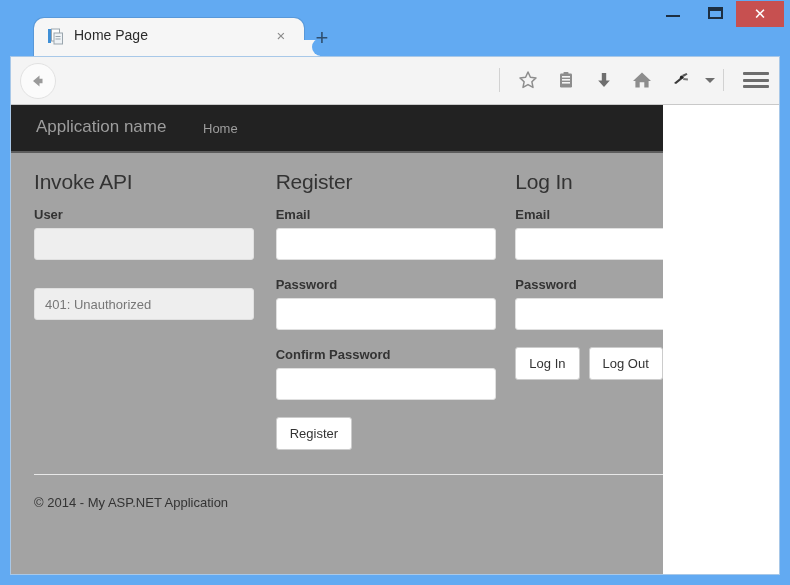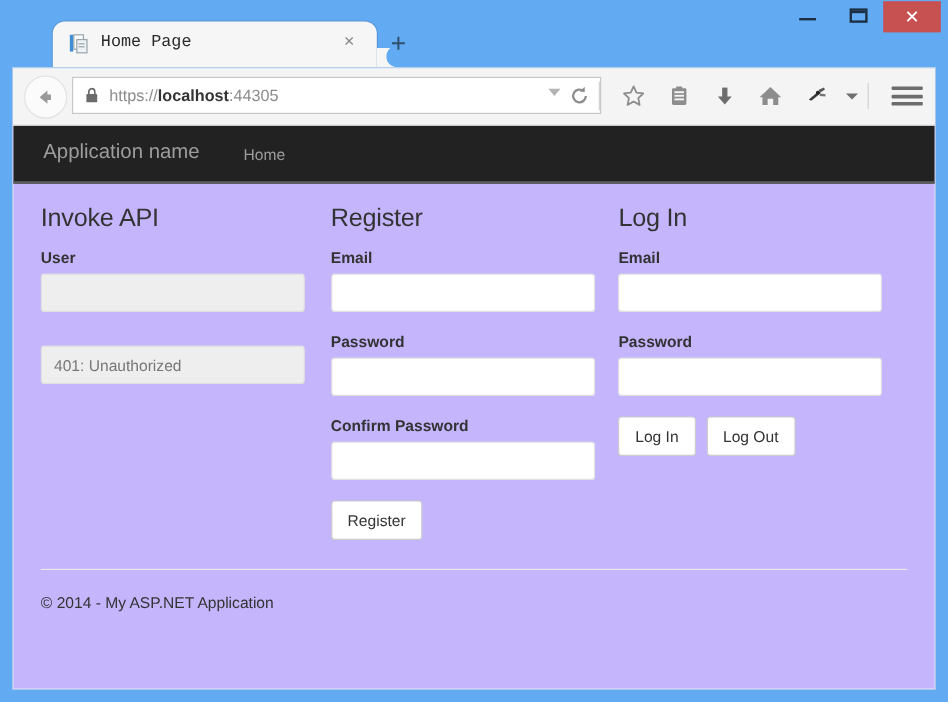--- a/index.html
+++ b/index.html
@@ -67,22 +67,22 @@
     font-size: 15px;
     font-family: "Liberation Sans", sans-serif;
     display: flex;
     align-items: center;
     justify-content: center;
   }
 
   
   .tab-strip {
     position: absolute;
-    left: 18px; top: 18px;
-    width: 718px; height: 38px; font-family: Liberation Mono, monospace;
+    left: 8px; top: 18px;
+    width: 718px; height: 38px;
   }
   .tab {
     position: absolute;
     left: 26px; top: 0;
     width: 270px; height: 38px;
     background: #f6f6f6;
     border-top-left-radius: 10px;
     border-top-right-radius: 10px;
     box-shadow: 0 0 0 1px rgba(0,0,0,0.10);
   }
@@ -229,22 +229,22 @@
     position: absolute;
     left: 488px; top: 11px;
     width: 1px; height: 24px;
     background: #d2d2d2;
   }
 
   
   .page {
     position: absolute;
     left: 0; top: 48px;
-    width: 768px; height: 469px;
-    background: #c4b5fd;
+    width: 652px; height: 469px;
+    background: #a3a3a3;
     overflow: hidden;
   }
   .navbar {
     width: 768px; height: 48px;
     background: #222222;
     border-bottom: 2px solid #5d5d5d;
     box-sizing: border-box;
     position: relative;
   }
   .navbar-brand {
@@ -393,36 +393,20 @@
   <div class="browser-body">
 
     <div class="nav-toolbar">
 
       <div class="back-btn">
         <svg width="20" height="20" viewBox="0 0 20 20">
           <path d="M11.5 4.5 L5 10 L11.5 15.5 L11.5 12.3 L14.5 12.3 L14.5 7.7 L11.5 7.7 Z" fill="#9a9a9a"></path>
         </svg>
       </div>
 
-      <div class="url-bar">
-        <span class="lock-icon">
-          <svg width="11" height="13" viewBox="0 0 11 13">
-            <path d="M3 5.5 V3.4 a2.5 2.5 0 0 1 5 0 V5.5" fill="none" stroke="#6b6b6b" stroke-width="1.4"></path>
-            <rect x="1" y="5.3" width="9" height="7" rx="1" fill="#6b6b6b"></rect>
-          </svg>
-        </span>
-        <span class="url-text"><span>https://</span><b>localhost</b><span>:44305</span></span>
-        <span class="url-dropdown"></span>
-        <span class="url-reload">
-          <svg width="18" height="18" viewBox="0 0 18 18">
-            <path d="M14.2 9 a5.3 5.3 0 1 1 -1.8 -4.0" fill="none" stroke="#8d8d8d" stroke-width="1.9"></path>
-            <path d="M13.3 1.3 L13.3 5.6 L9.1 5.2 Z" fill="#8d8d8d"></path>
-          </svg>
-        </span>
-      </div>
 
       <div class="chrome-divider"></div>
 
       <div class="tool-icons">
         <div class="tool-icon">
           <svg width="20" height="20" viewBox="0 0 20 20">
             <path d="M10 2 L12.4 7.2 L18 7.9 L13.9 11.8 L15 17.4 L10 14.6 L5 17.4 L6.1 11.8 L2 7.9 L7.6 7.2 Z" fill="none" stroke="#8d8d8d" stroke-width="1.5" stroke-linejoin="round"></path>
           </svg>
         </div>
         <div class="tool-icon">

